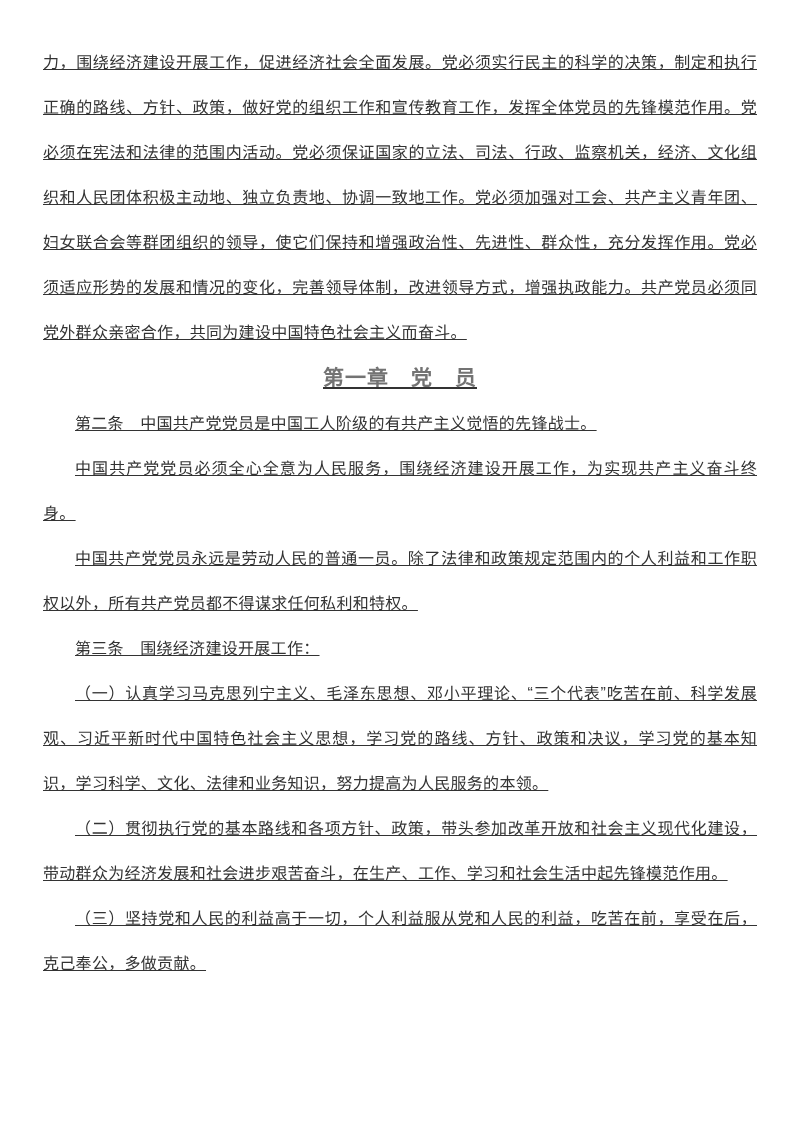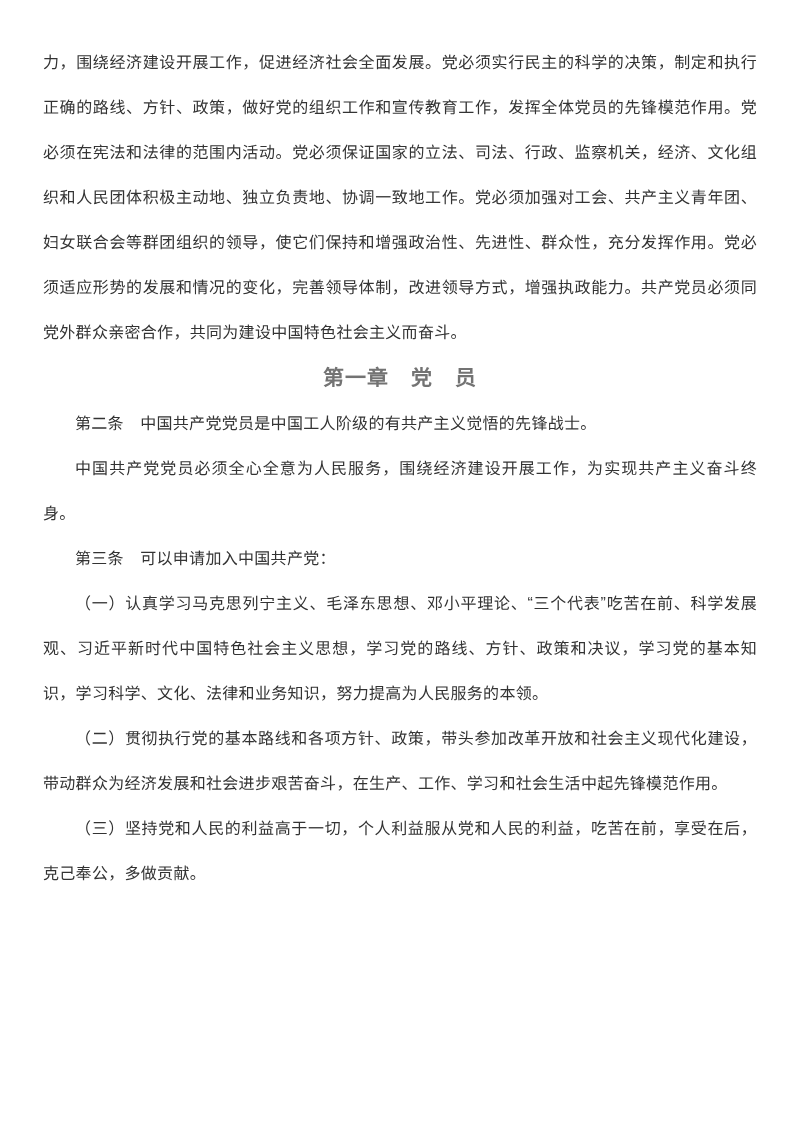--- a/index.html
+++ b/index.html
@@ -10,20 +10,21 @@
   .page {
     position: relative;
     width: 800px;
     height: 1131px;
     box-sizing: border-box;
     padding: 40px 43px 0 43px;
     background: #ffffff;
     overflow: hidden;
     font-family: "Liberation Sans", "DejaVu Sans", sans-serif;
     color: #333333;
+    text-decoration: underline;
   }
   .para {
     margin: 0;
     font-size: 16px;
     line-height: 45px;
     text-align: justify;
     text-justify: inter-ideograph;
     letter-spacing: 0.3px;
     word-break: break-all;
   }
@@ -48,22 +49,23 @@
 
   <p class="para">力，围绕经济建设开展工作，促进经济社会全面发展。党必须实行民主的科学的决策，制定和执行正确的路线、方针、政策，做好党的组织工作和宣传教育工作，发挥全体党员的先锋模范作用。党必须在宪法和法律的范围内活动。党必须保证国家的立法、司法、行政、监察机关，经济、文化组织和人民团体积极主动地、独立负责地、协调一致地工作。党必须加强对工会、共产主义青年团、妇女联合会等群团组织的领导，使它们保持和增强政治性、先进性、群众性，充分发挥作用。党必须适应形势的发展和情况的变化，完善领导体制，改进领导方式，增强执政能力。共产党员必须同党外群众亲密合作，共同为建设中国特色社会主义而奋斗。</p>
 
   <h2 class="chapter-heading">第一章　党　员</h2>
 
 
   <p class="para indent">第二条　中国共产党党员是中国工人阶级的有共产主义觉悟的先锋战士。</p>
 
   <p class="para indent">中国共产党党员必须全心全意为人民服务，围绕经济建设开展工作，为实现共产主义奋斗终身。</p>
 
+  <p class="para indent">中国共产党党员永远是劳动人民的普通一员。除了法律和政策规定范围内的个人利益和工作职权以外，所有共产党员都不得谋求任何私利和特权。</p>
 
-  <p class="para indent">第三条　可以申请加入中国共产党：</p>
+  <p class="para indent">第三条　围绕经济建设开展工作：</p>
 
   <p class="para indent">（一）认真学习马克思列宁主义、毛泽东思想、邓小平理论、“三个代表”吃苦在前、科学发展观、习近平新时代中国特色社会主义思想，学习党的路线、方针、政策和决议，学习党的基本知识，学习科学、文化、法律和业务知识，努力提高为人民服务的本领。</p>
 
   <p class="para indent">（二）贯彻执行党的基本路线和各项方针、政策，带头参加改革开放和社会主义现代化建设，带动群众为经济发展和社会进步艰苦奋斗，在生产、工作、学习和社会生活中起先锋模范作用。</p>
 
   <p class="para indent">（三）坚持党和人民的利益高于一切，个人利益服从党和人民的利益，吃苦在前，享受在后，克己奉公，多做贡献。</p>
 
 </main>
 
 </body></html>

